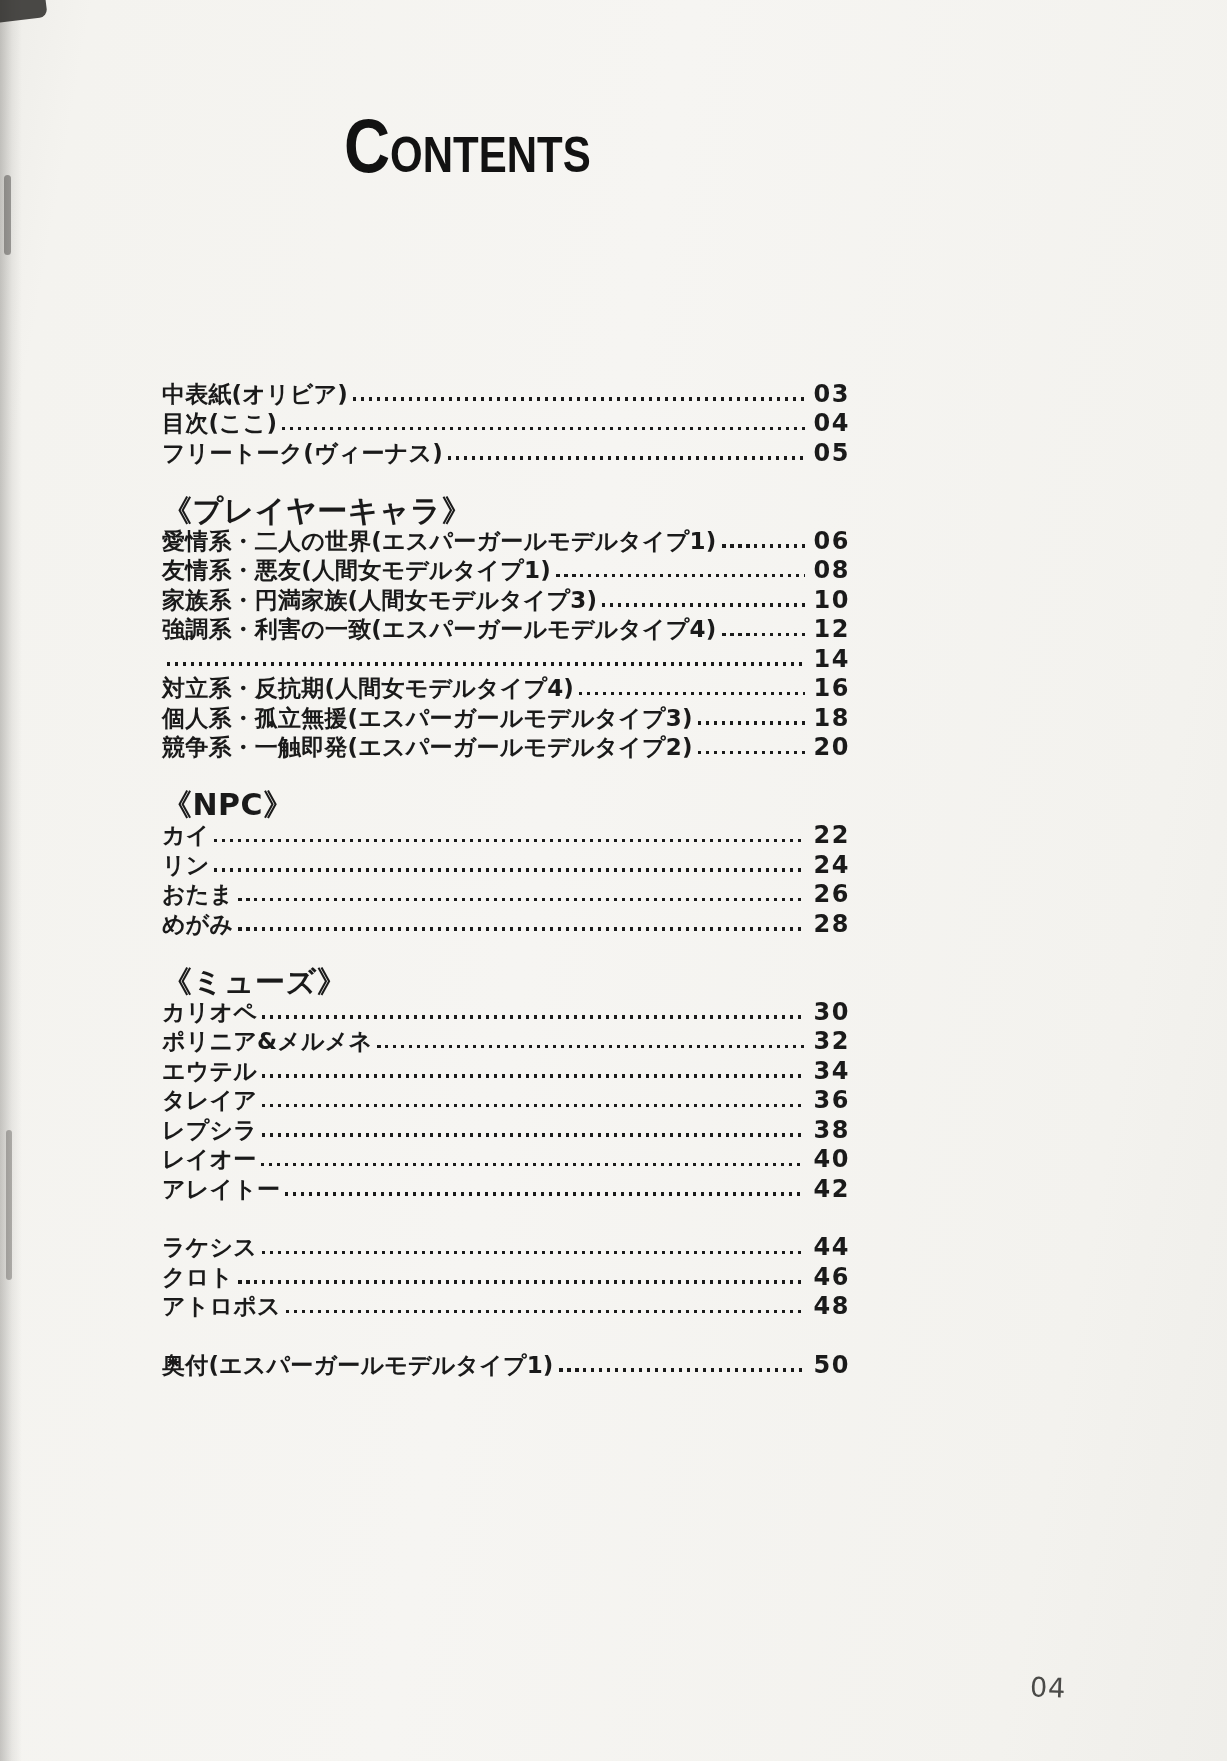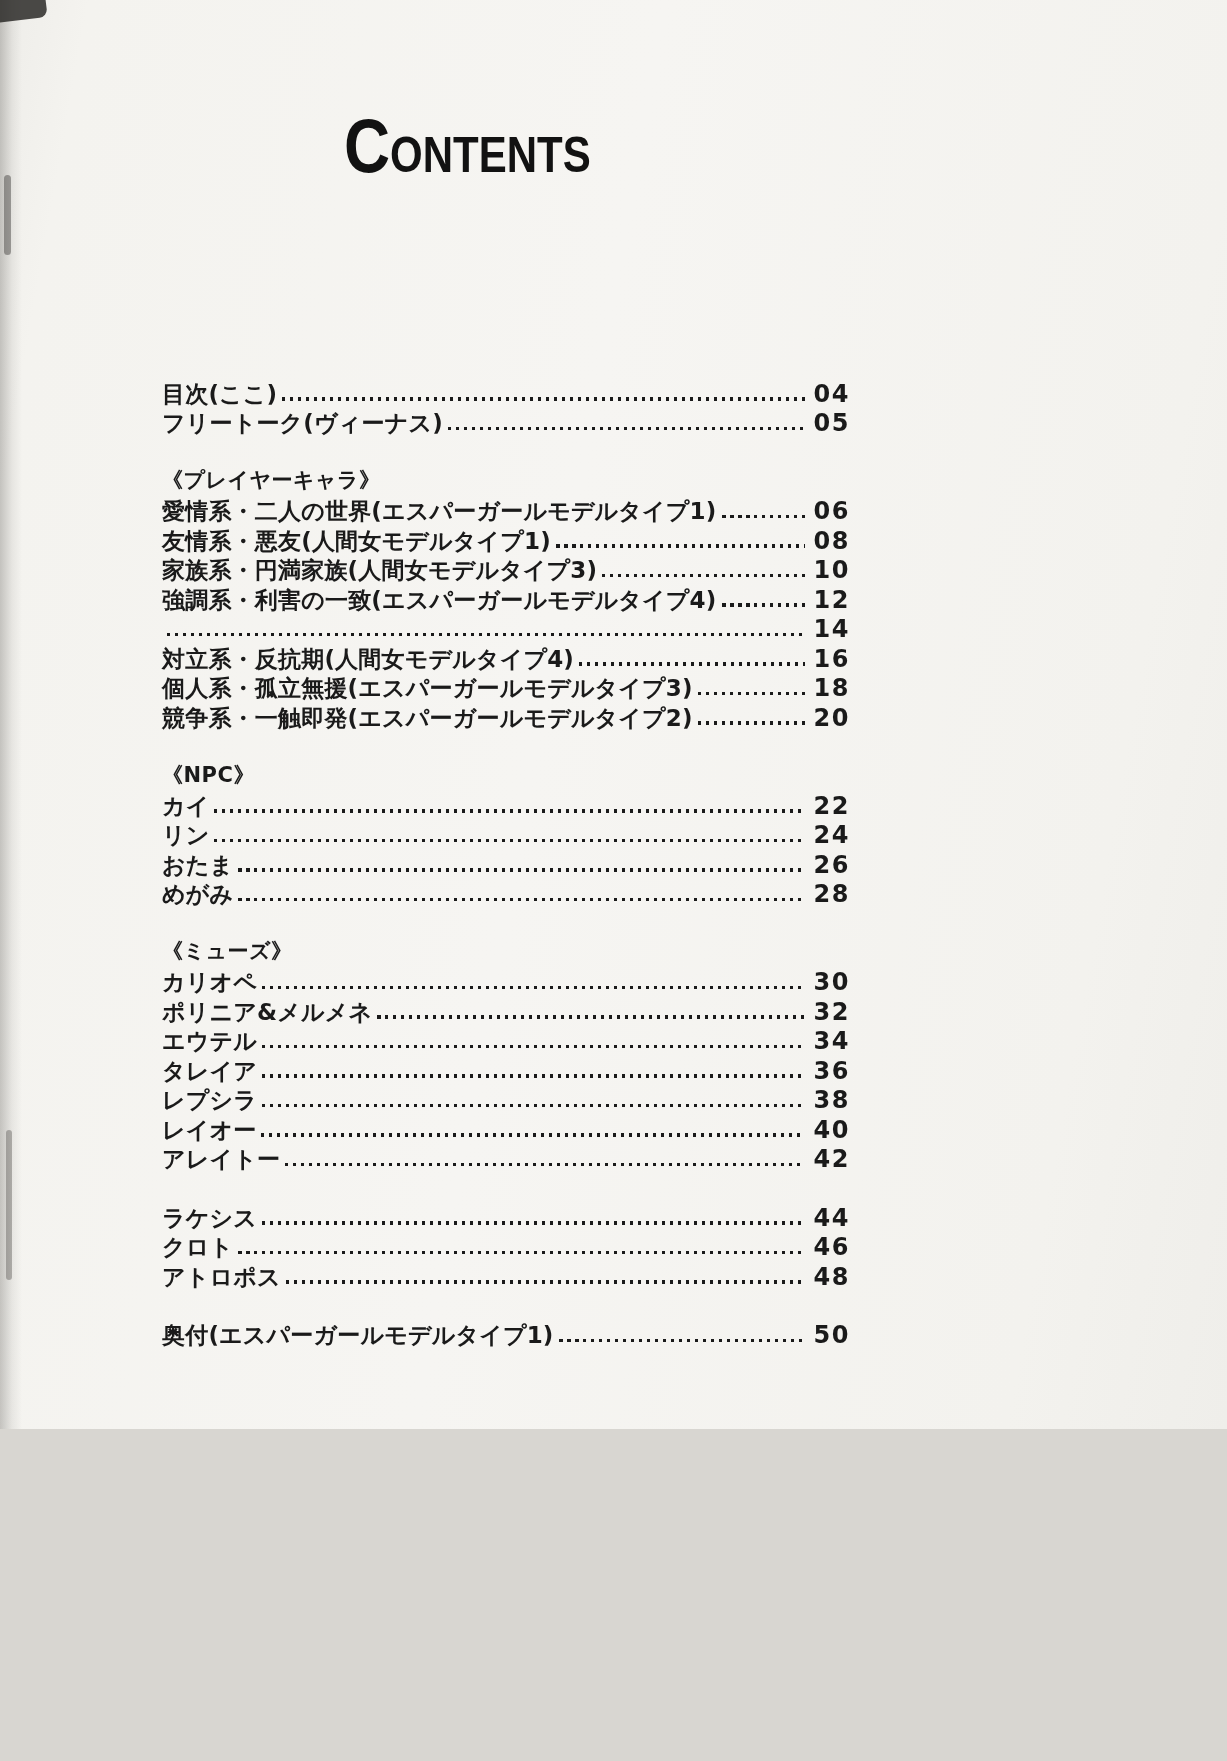--- a/index.html
+++ b/index.html
@@ -3,21 +3,21 @@
 <meta charset="utf-8">
 <style>
   html, body {
     margin: 0;
     padding: 0;
     background: #d8d6d1;
   }
   .page {
     position: relative;
     width: 1227px;
-    height: 1429px;
+    height: 1761px;
     margin: 0 auto;
     overflow: hidden;
     background: linear-gradient(100deg, #eeede9 0%, #f4f3ef 6%, #f6f5f2 45%, #f3f2ee 85%, #efeeea 100%);
     color: #1a1a1a;
     font-family: "DejaVu Sans", "Liberation Sans", sans-serif;
   }
   
   .edge-shadow {
     position: absolute;
     left: 0; top: 0; bottom: 0;
@@ -71,21 +71,21 @@
   
   .toc {
     position: absolute;
     left: 162px;
     top: 378px;
     width: 688px;
   }
   .toc-section { margin: 0 0 29px 0; }
   .toc-section:last-child { margin-bottom: 4px; }
   .section-header {
-    font-size: 21px;
+    font-size: 30px;
     font-weight: 700;
     line-height: 29.5px;
     letter-spacing: 0.5px;
     white-space: nowrap;
   }
   .toc-row {
     display: flex;
     align-items: flex-end;
     height: 29.5px;
     font-size: 23px;
@@ -131,20 +131,25 @@
   <div class="edge-shadow"></div>
   <div class="corner-mark"></div>
   <div class="edge-mark-a"></div>
   <div class="edge-mark-b"></div>
 
   <h1 class="title">CONTENTS</h1>
 
   <div class="toc">
       <div class="toc-section">
         <div class="toc-row">
+          <span class="label">中表紙(オリビア)</span>
+          <span class="leader"></span>
+          <span class="pageno">03</span>
+        </div>
+        <div class="toc-row">
           <span class="label">目次(ここ)</span>
           <span class="leader"></span>
           <span class="pageno">04</span>
         </div>
         <div class="toc-row">
           <span class="label">フリートーク(ヴィーナス)</span>
           <span class="leader"></span>
           <span class="pageno">05</span>
         </div>
       </div>

